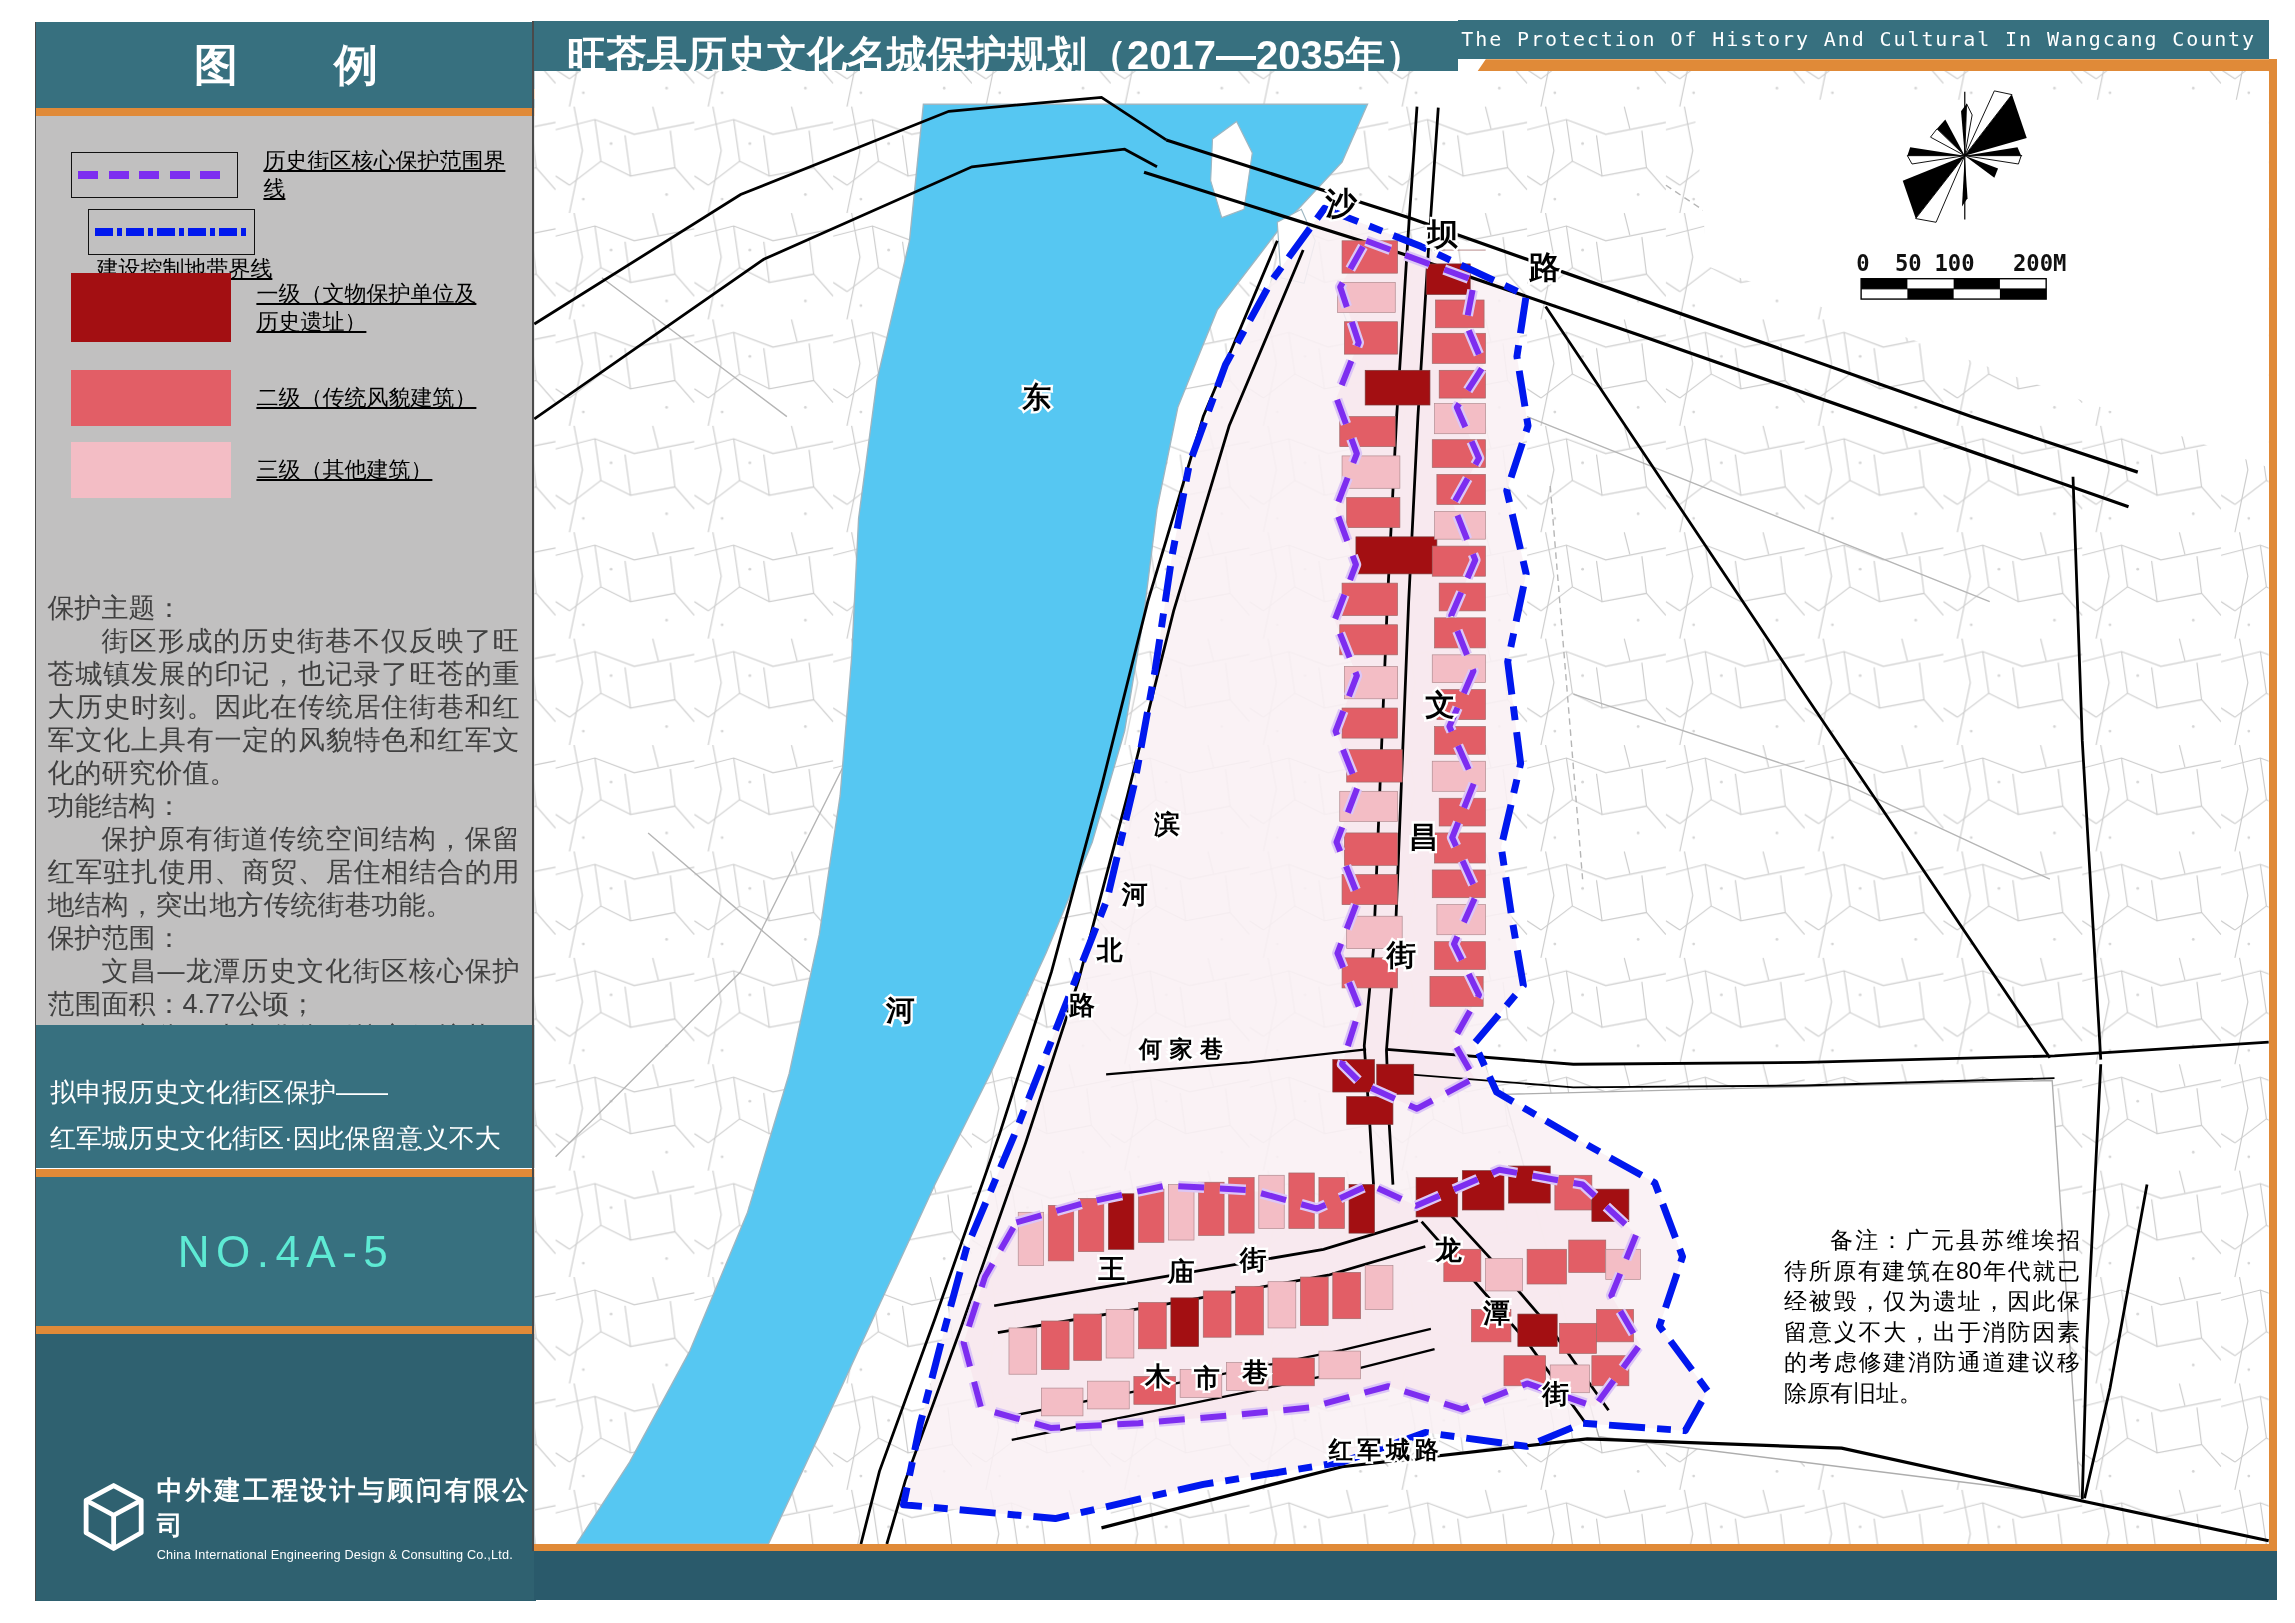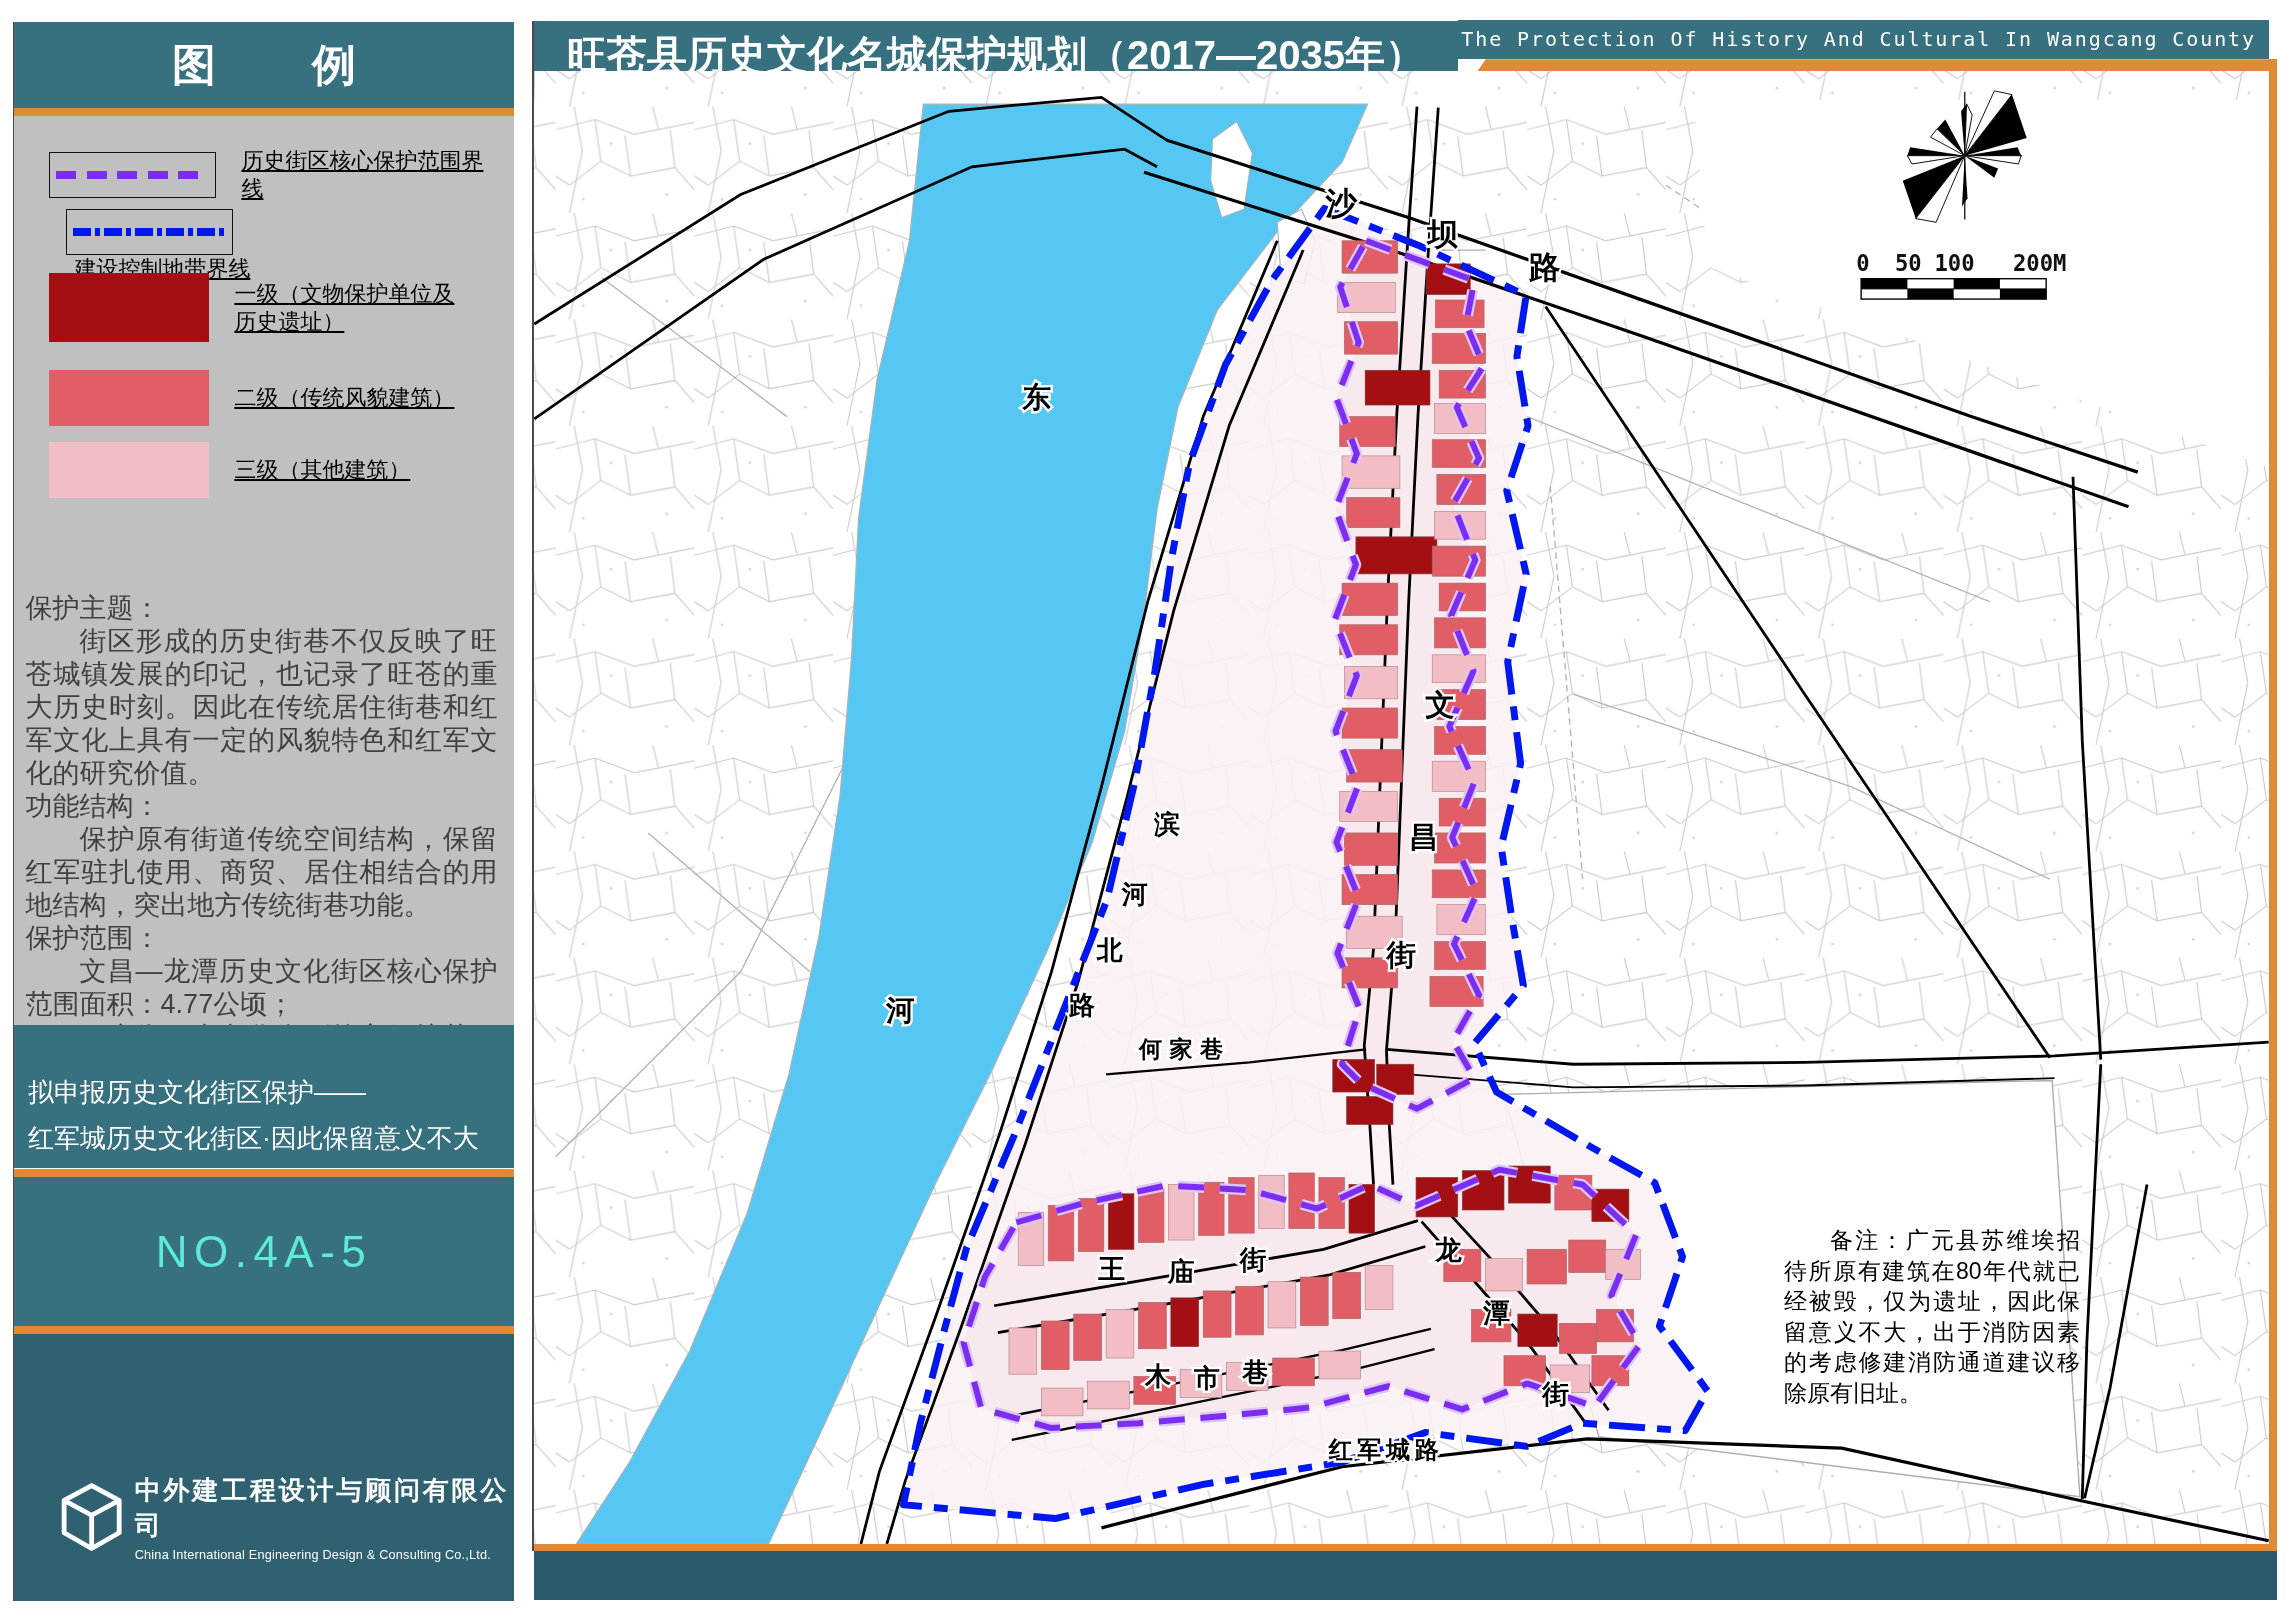--- a/index.html
+++ b/index.html
@@ -1,20 +1,20 @@
 <!DOCTYPE html>
 <html style="--teal: #37707F; --teal_dark: #2F6170; --footer: #2A5A6B; --orange: #E08A38; --gray_panel: #C1C0C0; --purple: #7D2DF0; --blue: #0018EE; --level1: #A30F12; --level2: #E25E66; --level3: #F3BDC5; --river: #56C7F2; --zone: #F9F0F4; --core: #F7E8EE;font-size:7.4px"><head>
 <meta charset="utf-8">
 <style>
   html,body{margin:0;padding:0;background:#fff;}
   body{width:2295px;height:1623px;position:relative;font-family:"Liberation Sans",sans-serif;overflow:hidden;}
   .abs{position:absolute;}
 
   
-  #sidebar{left:13px;top:22px;width:500px;height:1579px;border-left:1.9px solid #4a4a4a;box-sizing:border-box;padding-left:20px;}
+  #sidebar{left:35px;top:22px;width:500px;height:1579px;border-left:1.9px solid #4a4a4a;box-sizing:border-box;padding-left:20px;}
   #legend-header{left:0;top:0;width:500px;height:86px;background:var(--teal);color:#fff;
     font-size:44px;font-weight:700;letter-spacing:42px;text-align:center;line-height:86px;text-indent:42px;}
   .orange-strip{background:var(--orange);}
   #legend-orange{left:0;top:86px;width:500px;height:8.3px;}
   #legend-panel{left:0;top:94px;width:500px;height:923px;background:var(--gray_panel);}
   .lg-row{position:absolute;left:35px;display:flex;align-items:center;text-decoration:underline;}
   .lg-box{width:167px;height:46px;border:1.4px solid #111;display:flex;align-items:center;box-sizing:border-box;background:transparent;}
   .lg-line{width:153px;margin:0 5.6px;}
   .lg-line.purple{height:8.3px;background:repeating-linear-gradient(90deg,var(--purple) 0 20.4px,transparent 20.4px 30.5px);}
   .lg-line.blue{height:7.4px;background:repeating-linear-gradient(90deg,var(--blue) 0 17.6px,transparent 17.6px 22px,var(--blue) 22px 27px,transparent 27px 31px);}

